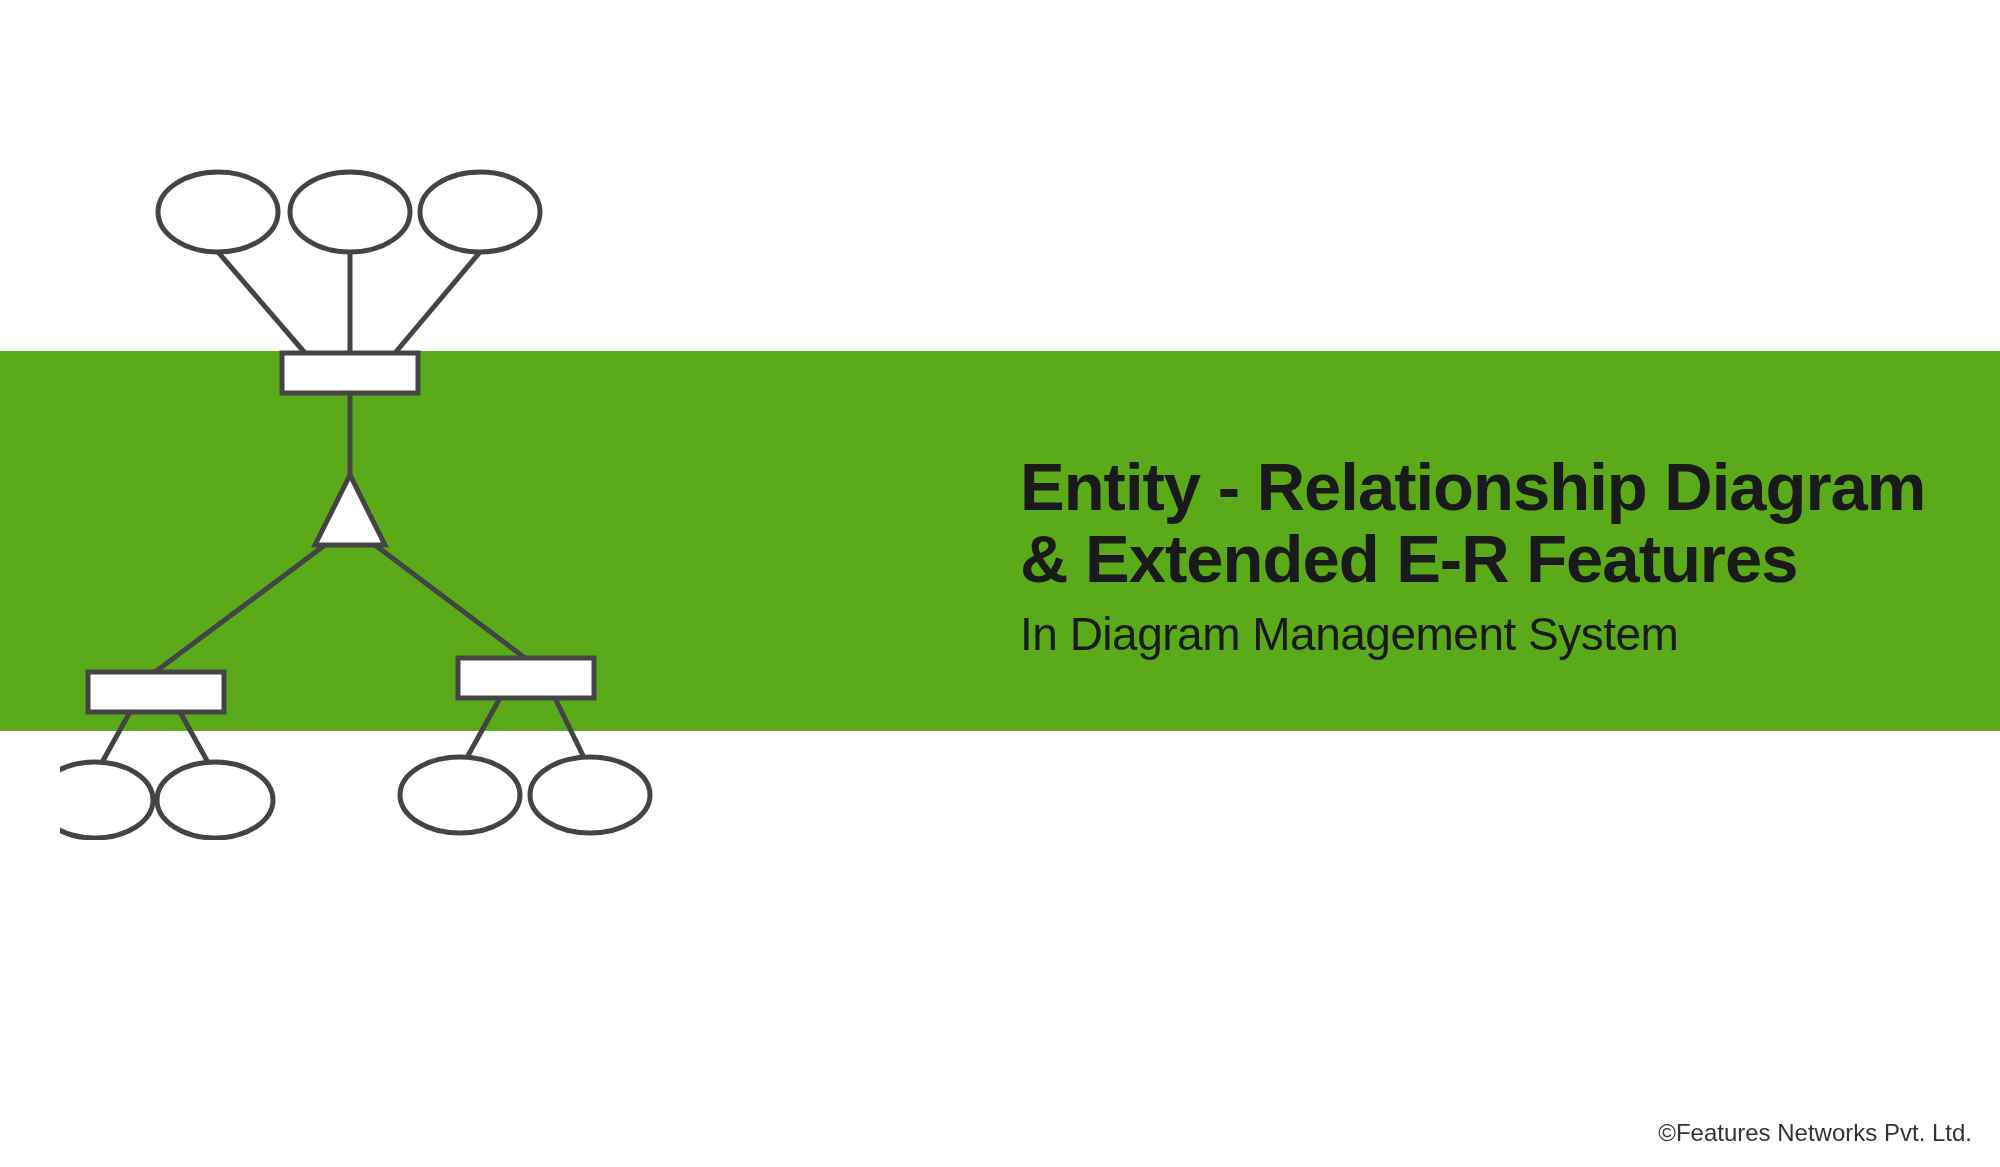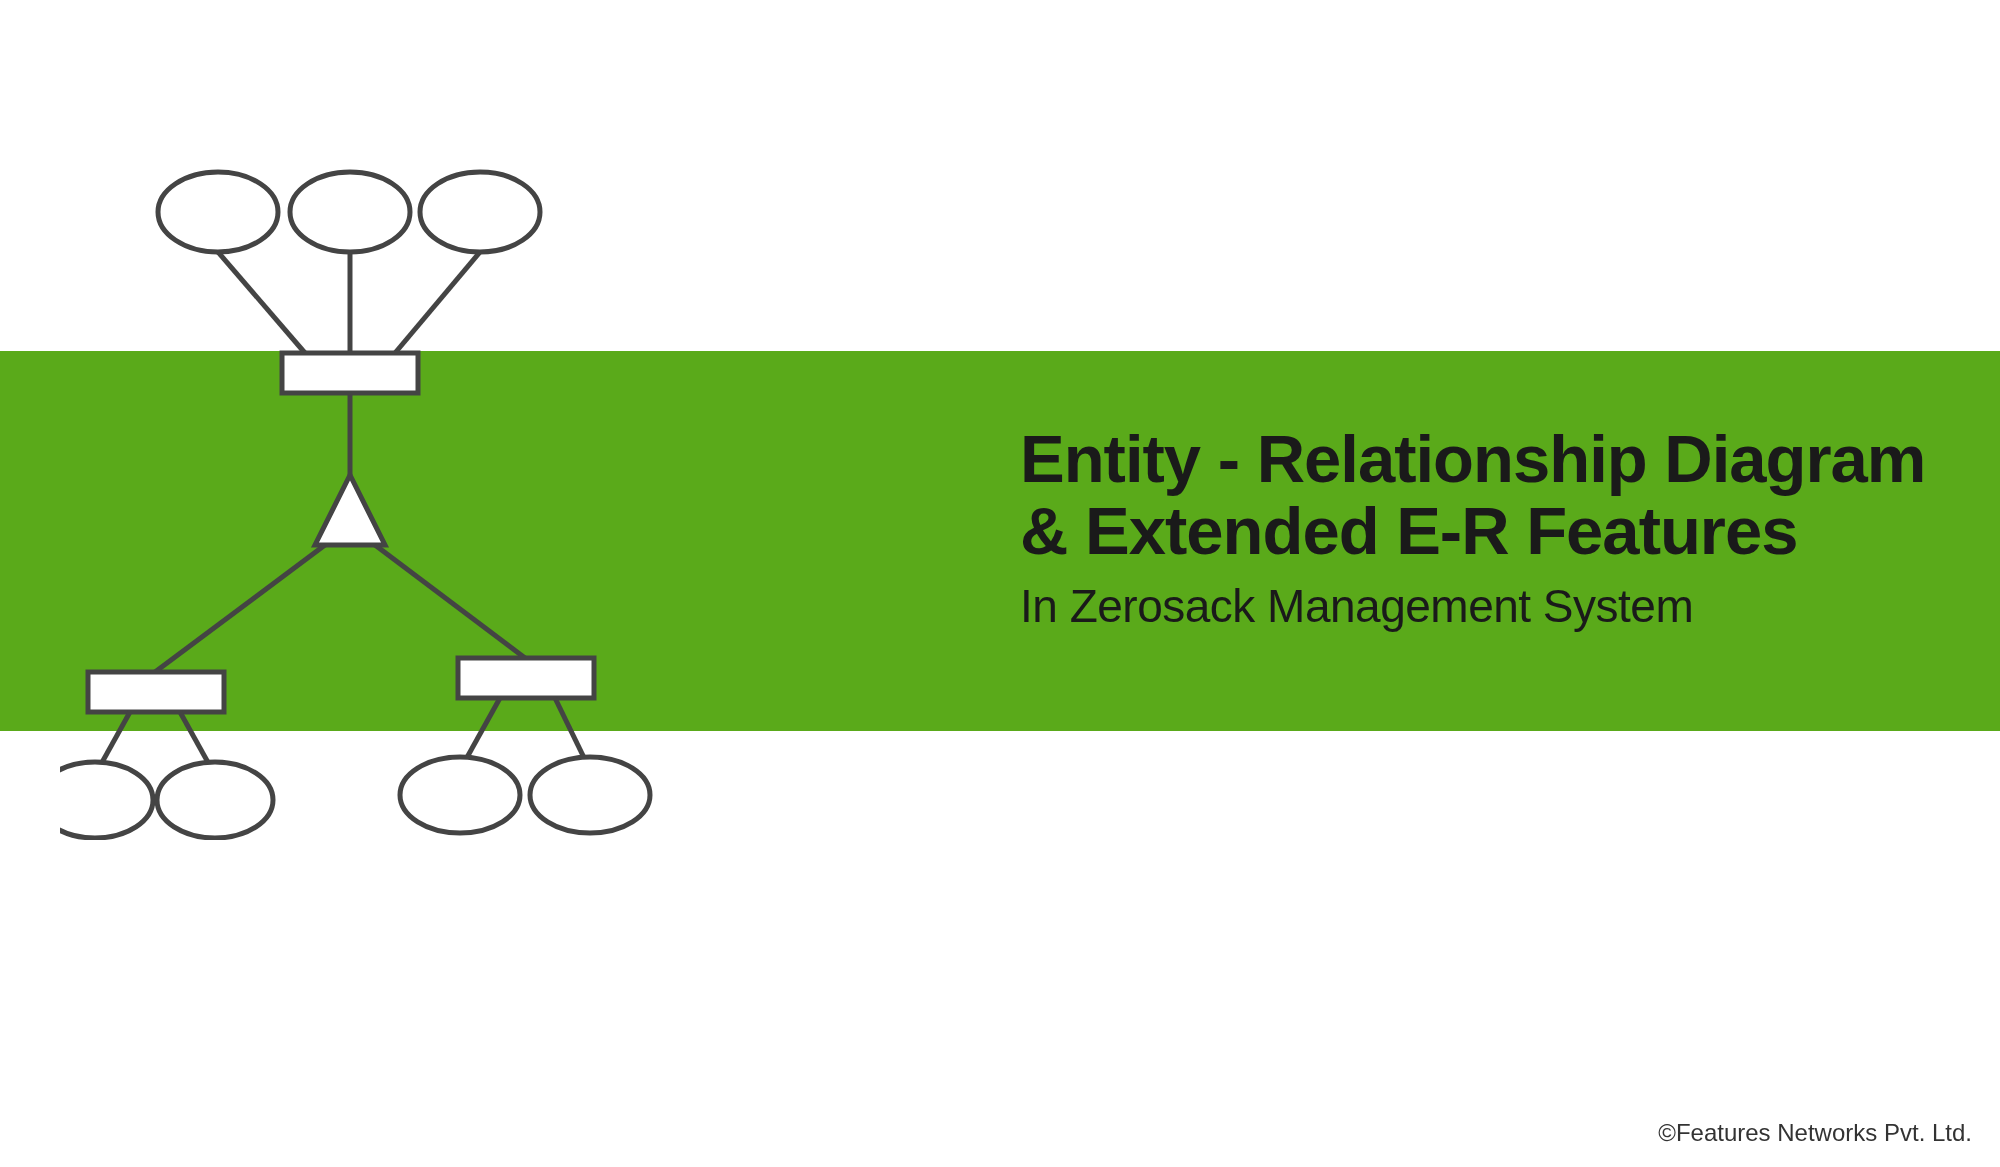--- a/index.html
+++ b/index.html
@@ -27,21 +27,21 @@
       position: absolute;
       left: 60px;
       top: 160px;
       width: 660px;
       height: 680px;
       z-index: 10;
     }
     .text-container {
       position: absolute;
       left: 1020px;
-      top: 424px;
+      top: 452px;
       z-index: 10;
       color: #1a1a1a;
     }
     .title-line1 {
       font-size: 67px;
       font-weight: 700;
       letter-spacing: -1px;
       line-height: 1.05;
     }
     .title-line2 {
@@ -105,16 +105,16 @@
     <line x1="495" y1="538" x2="530" y2="610" stroke="#444" stroke-width="5"></line>
 
     <ellipse cx="400" cy="635" rx="60" ry="38" fill="#ffffff" stroke="#444" stroke-width="5"></ellipse>
     <ellipse cx="530" cy="635" rx="60" ry="38" fill="#ffffff" stroke="#444" stroke-width="5"></ellipse>
   </svg>
 </div>
 
 <div class="text-container">
   <div class="title-line1">Entity - Relationship Diagram</div>
   <div class="title-line2">&amp; Extended E-R Features</div>
-  <div class="subtitle">In Zerosack Management System</div>
+  <div class="subtitle">In Diagram Management System</div>
 </div>
 
 <div class="copyright">©Features Networks Pvt. Ltd.</div>
 
 </body></html>

